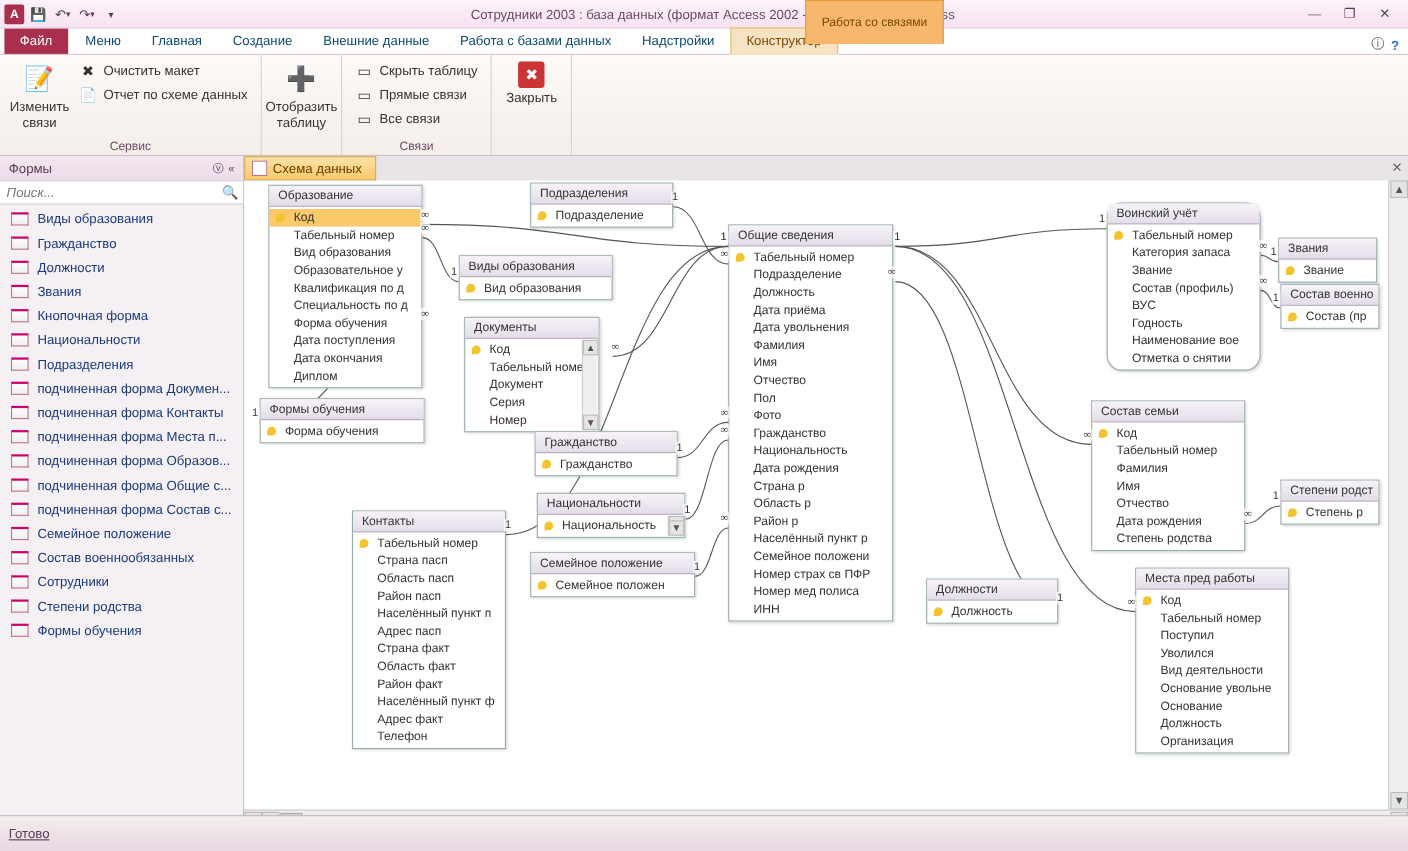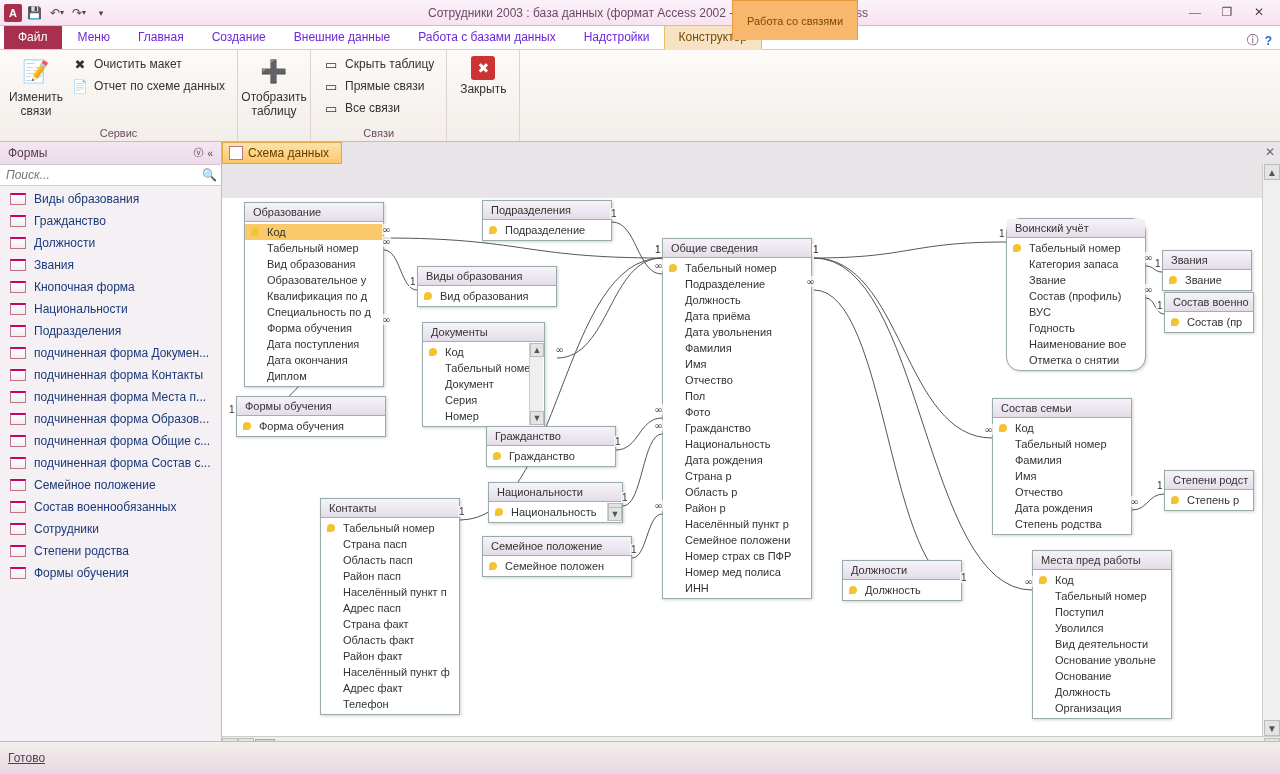--- a/index.html
+++ b/index.html
@@ -6,21 +6,21 @@
   html,body { margin:0; padding:0; font-family: "Segoe UI", Tahoma, sans-serif; font-size:12px; color:#333; background:#fff; overflow:hidden; width:1280px; height:774px; }
   .titlebar { height:26px; background:linear-gradient(#fcf2f9,#f7e3f1); display:flex; align-items:center; padding:0 4px; border-bottom:1px solid #d8b7d0; }
   .qat { display:flex; align-items:center; gap:4px; }
   .qat .ico, .winctl .ico { width:18px; height:18px; display:flex; align-items:center; justify-content:center; font-size:12px; color:#5a3a55; cursor:pointer; }
   .qat .app-a { width:18px; height:18px; background:#a8304e; color:#fff; font-weight:bold; display:flex; align-items:center; justify-content:center; border-radius:2px; font-size:11px; }
   .title-text { flex:1; text-align:center; color:#6a4a64; font-size:12px; }
   .context-tab-title { position:absolute; left:732px; top:0; height:40px; display:flex; align-items:center; padding:0 14px; background:#f7b86e; color:#7a4a00; border:1px solid #e59a3c; border-bottom:none; font-size:11px; }
   .winctl { margin-left:auto; display:flex; gap:14px; padding-right:8px; color:#6a4a64; font-family:"Segoe UI Symbol"; }
   .ribbon-tabs { height:24px; background:#fff; display:flex; align-items:flex-end; padding:0 0 0 0; border-bottom:1px solid #d7c6d3; }
   .ribbon-tabs .file { background:#a8304e; color:#fff; padding:4px 14px 5px; margin:0 2px 0 4px; cursor:pointer; }
-  .ribbon-tabs .tab { padding:4px 14px 5px; color:#6d28d9; cursor:pointer; }
+  .ribbon-tabs .tab { padding:4px 14px 5px; color:#0c4a6e; cursor:pointer; }
   .ribbon-tabs .tab.active { background:#f7e3c4; border:1px solid #e0c070; border-bottom:1px solid #f7e3c4; margin-bottom:-1px; color:#7a4a00; }
   .help-area { margin-left:auto; display:flex; align-items:center; padding-right:8px; gap:6px; color:#5a3a55; }
   .ribbon { height:92px; background:linear-gradient(#fdfaf7,#f3eeea); border-bottom:1px solid #c9b7c5; display:flex; }
   .group { border-right:1px solid #dcd0d9; padding:4px 8px 2px; display:flex; flex-direction:column; }
   .group-body { flex:1; display:flex; align-items:flex-start; }
   .group-label { text-align:center; font-size:11px; color:#6a4a64; }
   .bigbtn { width:56px; display:flex; flex-direction:column; align-items:center; gap:2px; padding:2px; cursor:pointer; text-align:center; }
   .bigbtn .glyph { width:32px; height:32px; display:flex; align-items:center; justify-content:center; font-size:22px; }
   .smallbtn { display:flex; align-items:center; gap:6px; padding:2px 4px; cursor:pointer; color:#333; }
   .smallbtn .glyph { width:16px; height:16px; display:flex; align-items:center; justify-content:center; font-size:13px; }
@@ -34,21 +34,21 @@
   .nav-search input { flex:1; border:none; outline:none; font-style:italic; color:#888; font-size:12px; background:transparent; }
   .nav-search .mag { color:#7a5a75; font-size:12px; cursor:pointer; }
   .nav-list { flex:1; overflow:auto; padding:2px 0; }
   .nav-item { display:flex; align-items:center; gap:8px; padding:4px 10px; cursor:pointer; color:#1a3a7a; white-space:nowrap; overflow:hidden; text-overflow:ellipsis; }
   .nav-item .fico { width:16px; height:12px; background:linear-gradient(#fff,#eee); border:1px solid #b78; border-top:2px solid #c06; position:relative; }
 
   .canvas-wrap { flex:1; position:relative; background:#e9e4e8; }
   .doc-tab { position:absolute; left:0; top:0; height:22px; display:flex; align-items:center; background:linear-gradient(#fde2a8,#f9c96a); border:1px solid #d8a84a; padding:0 12px 0 6px; gap:5px; color:#6a3a00; z-index:5; }
   .doc-tab .dicon { width:14px; height:14px; background:#fff; border:1px solid #b78; }
   .close-x { position:absolute; right:2px; top:2px; width:16px; height:16px; display:flex; align-items:center; justify-content:center; color:#666; cursor:pointer; z-index:5; }
-  .canvas { position:absolute; left:0; top:22px; right:18px; bottom:18px; background:#fff; overflow:hidden;margin-top:34px; }
+  .canvas { position:absolute; left:0; top:22px; right:18px; bottom:18px; background:#fff; overflow:hidden; }
   .vscroll { position:absolute; right:0; top:22px; width:18px; bottom:18px; background:#efefef; border-left:1px solid #ccc; }
   .hscroll { position:absolute; left:0; right:0; bottom:0; height:18px; background:#efefef; border-top:1px solid #ccc; display:flex; align-items:center; }
   .hscroll .arrow, .vscroll .arrow { width:16px; height:16px; display:flex; align-items:center; justify-content:center; color:#555; font-size:10px; cursor:pointer; background:#e4e4e4; border:1px solid #bbb; }
   .vscroll .arrow { position:absolute; left:1px; }
   .hscroll .thumb { height:14px; background:#d4d4d4; border:1px solid #aaa; margin:0 1px; }
 
   .tbl { position:absolute; background:#fff; border:1px solid #9aa; box-shadow:1px 1px 3px rgba(0,0,0,.18); font-size:11px; }
   .tbl .th { background:linear-gradient(#f6f3f8,#e4dde9); border-bottom:1px solid #b0a6ba; padding:3px 8px; color:#333; white-space:nowrap; }
   .tbl .body { padding:2px 0; }
   .tbl .fld { padding:2px 8px 2px 22px; white-space:nowrap; position:relative; color:#333; }

